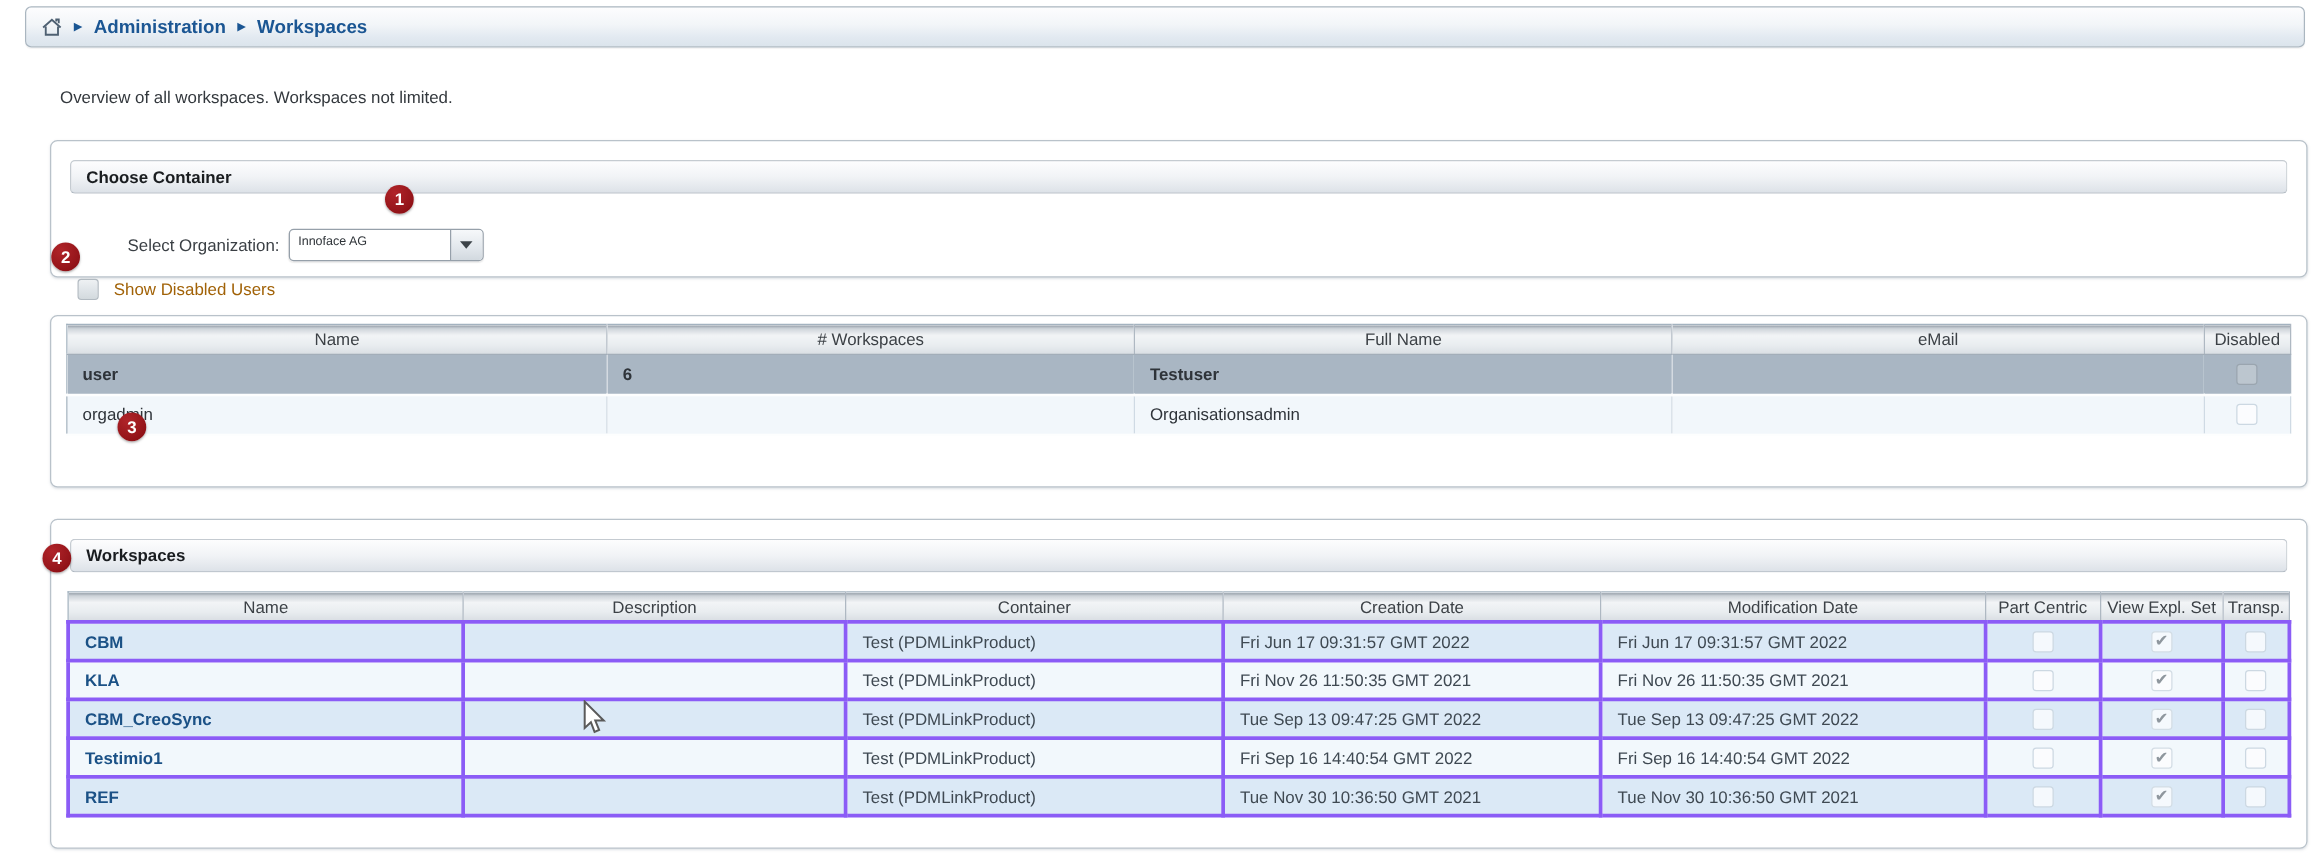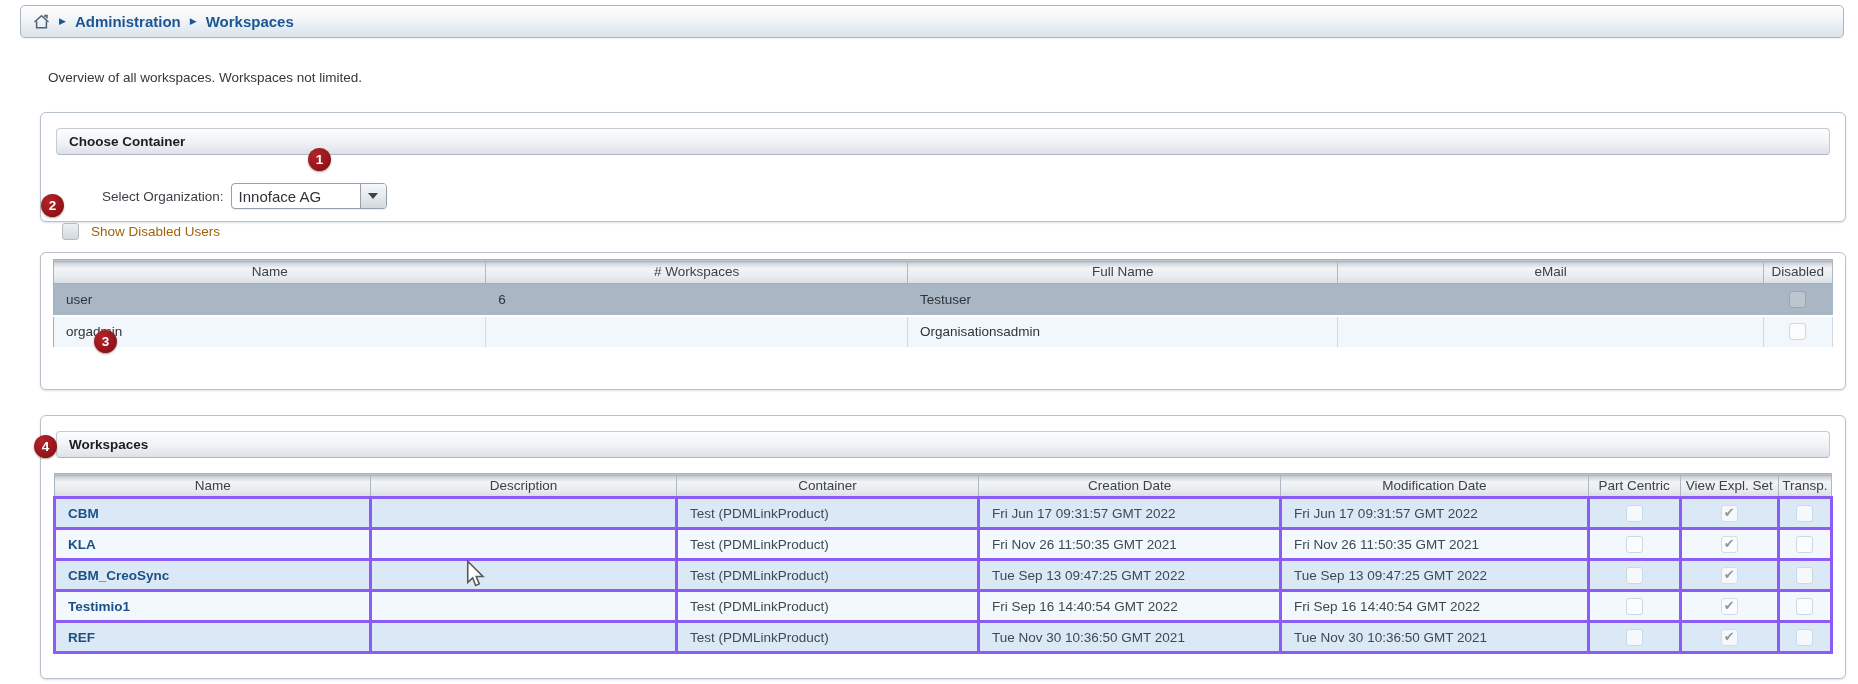--- a/index.html
+++ b/index.html
@@ -41,21 +41,21 @@
   #panel-users    { top:252px; height:138px; }
   #panel-workspaces { top:415px; height:264px; }
 
   
   .org-row { display:flex; align-items:center; gap:7px; padding:13px 0 0 13px; }
   .org-label { font-size:13.5px; color:#3a3f44;margin-left:48px; }
   .dropdown {
     display:inline-flex; height:26px; border:1px solid #96a0aa; border-radius:4px;
     overflow:hidden; background:#fff; box-shadow:0 1px 1px rgba(0,0,0,0.08);
   }
-  .dd-value { width:128px; font-size:15px; color:#2e3338; padding:4px 0 0 7px; }
+  .dd-value { width:128px; font-size:10px; color:#2e3338; padding:4px 0 0 7px; }
   .dd-btn {
     width:26px; border-left:1px solid #96a0aa; cursor:pointer;
     background:linear-gradient(180deg,#f6f8fa 0%,#e2e7ec 60%,#d2d9df 100%);
     display:flex; align-items:center; justify-content:center;
   }
   .dd-arrow { width:0; height:0; border-left:5px solid transparent; border-right:5px solid transparent; border-top:6px solid #3c4348; }
   .cb-row { display:flex; align-items:center; gap:12px; padding:14px 0 0 21px; }
   .form-cb {
     width:17px; height:17px; border:1px solid #b2bac1; border-radius:3px; cursor:pointer;
     background:linear-gradient(180deg,#eef1f3 0%,#dfe4e8 55%,#d3dade 100%);
@@ -72,21 +72,21 @@
     height:24px; font-weight:normal; color:#3c4146; text-align:center;
     background:linear-gradient(180deg,#97a0a9 0%,#cdd3d9 10%,#f2f4f6 34%,#e9edf0 68%,#d9dee3 100%);
     border-right:1px solid #aeb8c2; border-bottom:1px solid #a3aeb9;
     overflow:hidden; white-space:nowrap;
   }
   table.grid td { overflow:hidden; white-space:nowrap; }
 
   
   .users-grid td { height:32px; padding-left:12px; color:#2f343a; border-right:1px solid #cfdae4; }
   .users-grid tbody tr { background:#f2f7fb; border-bottom:2px solid #fdfefe; }
-  .users-grid tbody tr.selected { background:#a9b6c3; }
+  .users-grid tbody tr.selected { background:#a9b6c3;font-weight:bold; }
   .users-grid tbody tr.selected td { border-right-color:#a9b6c3; }
   .users-grid td.cc { padding-left:0; text-align:center; }
 
   
   .ws-grid { border-color:#9fb2c2; }
   .ws-grid td { height:31px; padding-left:12px; color:#3f4952; border:3px solid #8b5cf6; }
   .ws-grid tbody tr:nth-child(odd)  { background:#dbe9f6; }
   .ws-grid tbody tr:nth-child(even) { background:#f2f8fc; }
   .ws-name { color:#1b5186; font-weight:bold; text-decoration:none; cursor:pointer; }
   .ws-grid td.cc { padding-left:0; text-align:center; }

